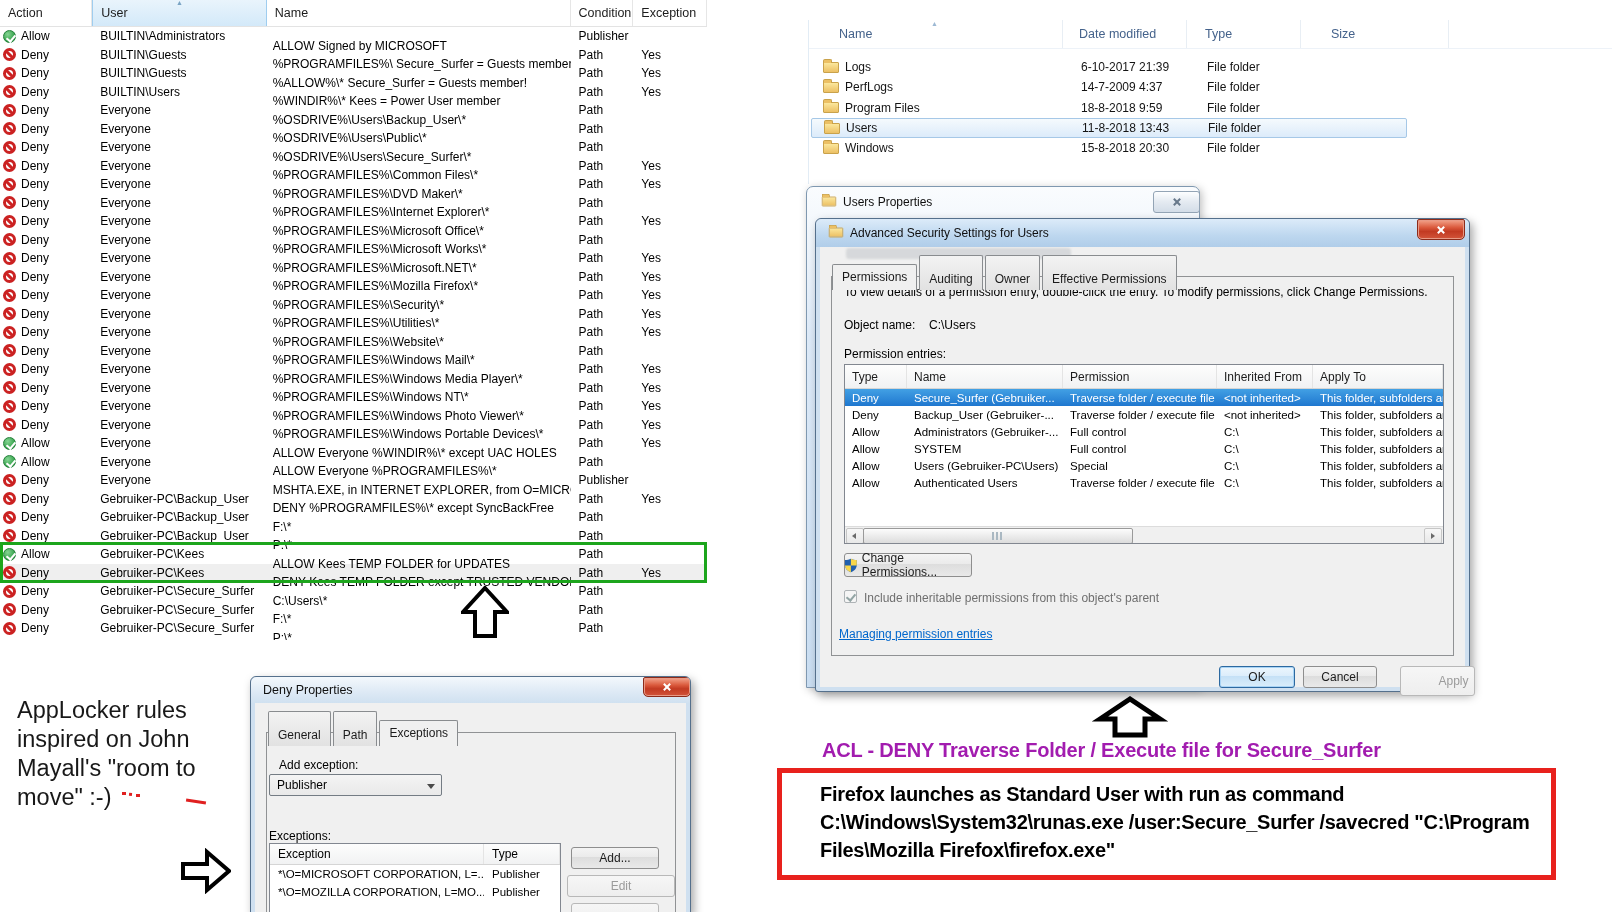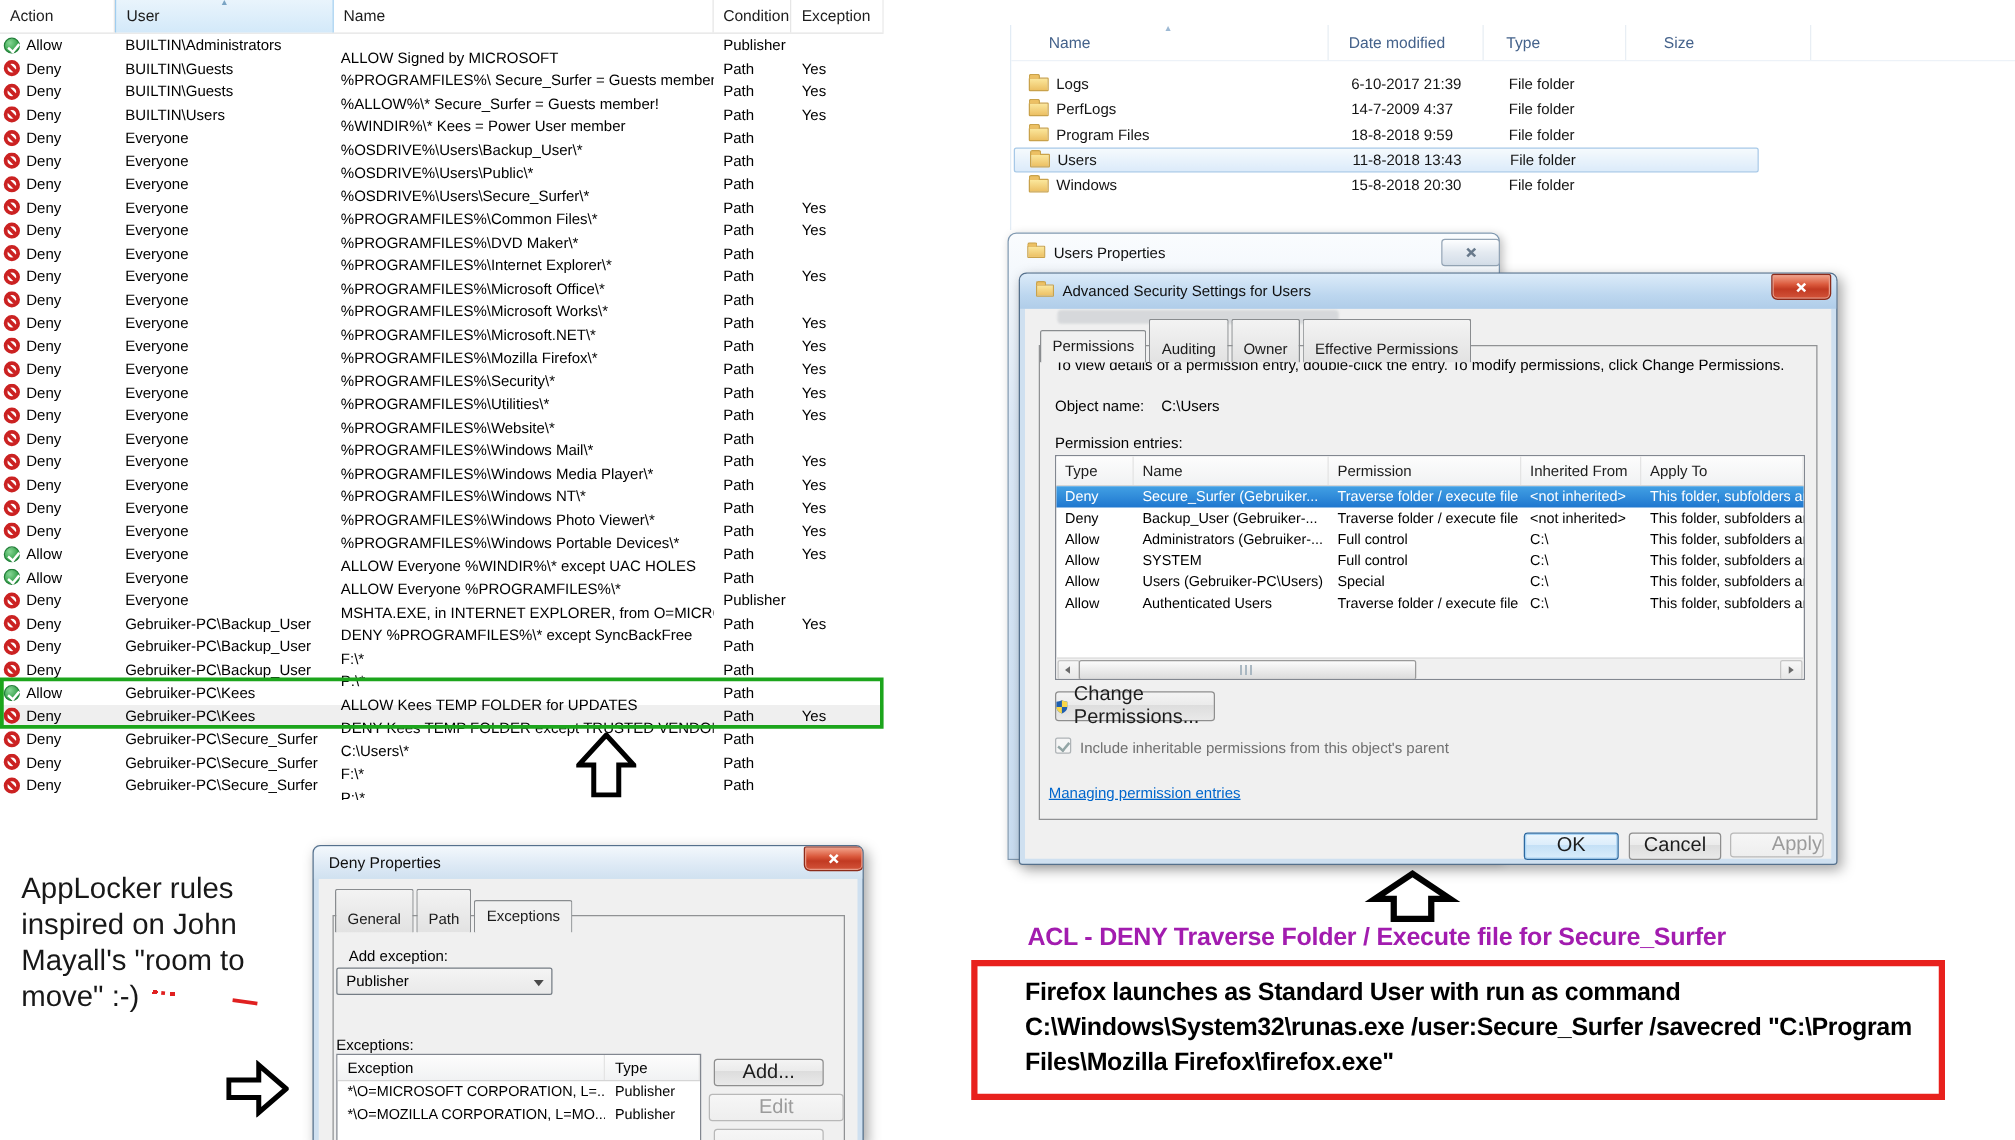--- a/index.html
+++ b/index.html
@@ -26,21 +26,21 @@
   #green-box{position:absolute;left:0;top:542px;width:701px;height:35px;border:3px solid #1CA51C;z-index:3;}
   .blk-arrow{position:absolute;z-index:4;}
   
   .note{position:absolute;font-size:23.5px;line-height:29px;color:#181818;letter-spacing:0px;white-space:nowrap;margin-top:28px;}
   #note1{left:17px;top:668px;}
   #note2{left:17px;top:808px;}
   .scribble{position:absolute;height:0;border-bottom:3px dotted #e02020;z-index:2;}
   #scr1{left:122px;top:793px;width:18px;transform:rotate(6deg);}
   #scr2{left:186px;top:800px;width:20px;border-bottom-style:solid;transform:rotate(8deg);}
   
-  .btn{position:absolute;box-sizing:border-box;border:1px solid #8e8e8e;border-radius:3px;font-size:16px;
+  .btn{position:absolute;box-sizing:border-box;border:1px solid #8e8e8e;border-radius:3px;font-size:12px;
        display:flex;align-items:center;justify-content:center;
        background:linear-gradient(180deg,#f4f4f4,#ebebeb 45%,#dddddd 46%,#e9e9e9);color:#1c1c1c;}
   .btn.focused{border-color:#2d69a0;box-shadow:inset 0 0 0 1px #a9d4f5;
        background:linear-gradient(180deg,#ecf6fd,#dcedfb 45%,#c4e0f6 46%,#dbeefb);}
   .btn.disabled{color:#9b9b9b;border-color:#b8b8b8;background:linear-gradient(180deg,#f6f6f6,#eeeeee);}
   .xbars{position:relative;}
   .xbars::before,.xbars::after{content:"";position:absolute;left:50%;top:50%;width:9px;height:2px;background:#fff;}
   .xbars::before{transform:translate(-50%,-50%) rotate(45deg);}
   .xbars::after{transform:translate(-50%,-50%) rotate(-45deg);}
   .close-red{position:absolute;border:1px solid #8c2b1a;border-radius:2px 2px 5px 5px;
@@ -113,21 +113,21 @@
   #sb-thumb{position:absolute;left:18px;top:1px;width:268px;height:14px;border:1px solid #9a9a9a;border-radius:2px;
       background:linear-gradient(180deg,#fcfcfc,#dcdcdc);}
   #sb-thumb::after{content:"";position:absolute;left:50%;top:3px;transform:translateX(-50%);width:12px;height:8px;
       background:repeating-linear-gradient(90deg,#aab8c2 0 2px,transparent 2px 4px);}
   #chg-btn{left:28px;top:334px;width:128px;height:24px;gap:5px;}
   #adv-chk{left:28px;top:371px;}
   #adv-chklbl{left:48px;top:372px;color:#6f6f6f;}
   #adv-link{position:absolute;left:23px;top:408px;font-size:12px;color:#0066CC;text-decoration:underline;}
   #adv-ok{left:403px;top:447px;width:76px;height:22px;}
   #adv-cancel{left:487px;top:447px;width:74px;height:22px;}
-  #adv-apply{left:568px;top:447px;width:75px;height:20px;padding-left:32px;}
+  #adv-apply{left:584px;top:447px;width:75px;height:30px;padding-left:32px;}
   
   #deny{position:absolute;left:250px;top:676px;width:439px;height:236px;z-index:7;overflow:hidden;
       border:1px solid #55708c;border-radius:6px 6px 0 0;background:#cfe0f0;box-shadow:3px 4px 10px rgba(0,0,0,.35);}
   #deny .tbar{position:absolute;left:0;top:0;right:0;height:26px;border-radius:6px 6px 0 0;
       background:linear-gradient(180deg,#f3f8fc,#dde9f5 60%,#d0e1f0);}
   #deny .ttl{position:absolute;left:12px;top:6px;font-size:12.5px;color:#101010;}
   #deny-close{left:392px;top:0px;width:46px;height:18px;}
   #deny .client{position:absolute;left:4px;top:26px;right:4px;bottom:0;background:#f0f0f0;}
   #deny-tabs{position:absolute;left:17px;top:32px;z-index:2;}
   #deny-panel{position:absolute;left:15px;top:55px;width:408px;height:181px;border:1px solid #909294;background:#f0f0f0;}

